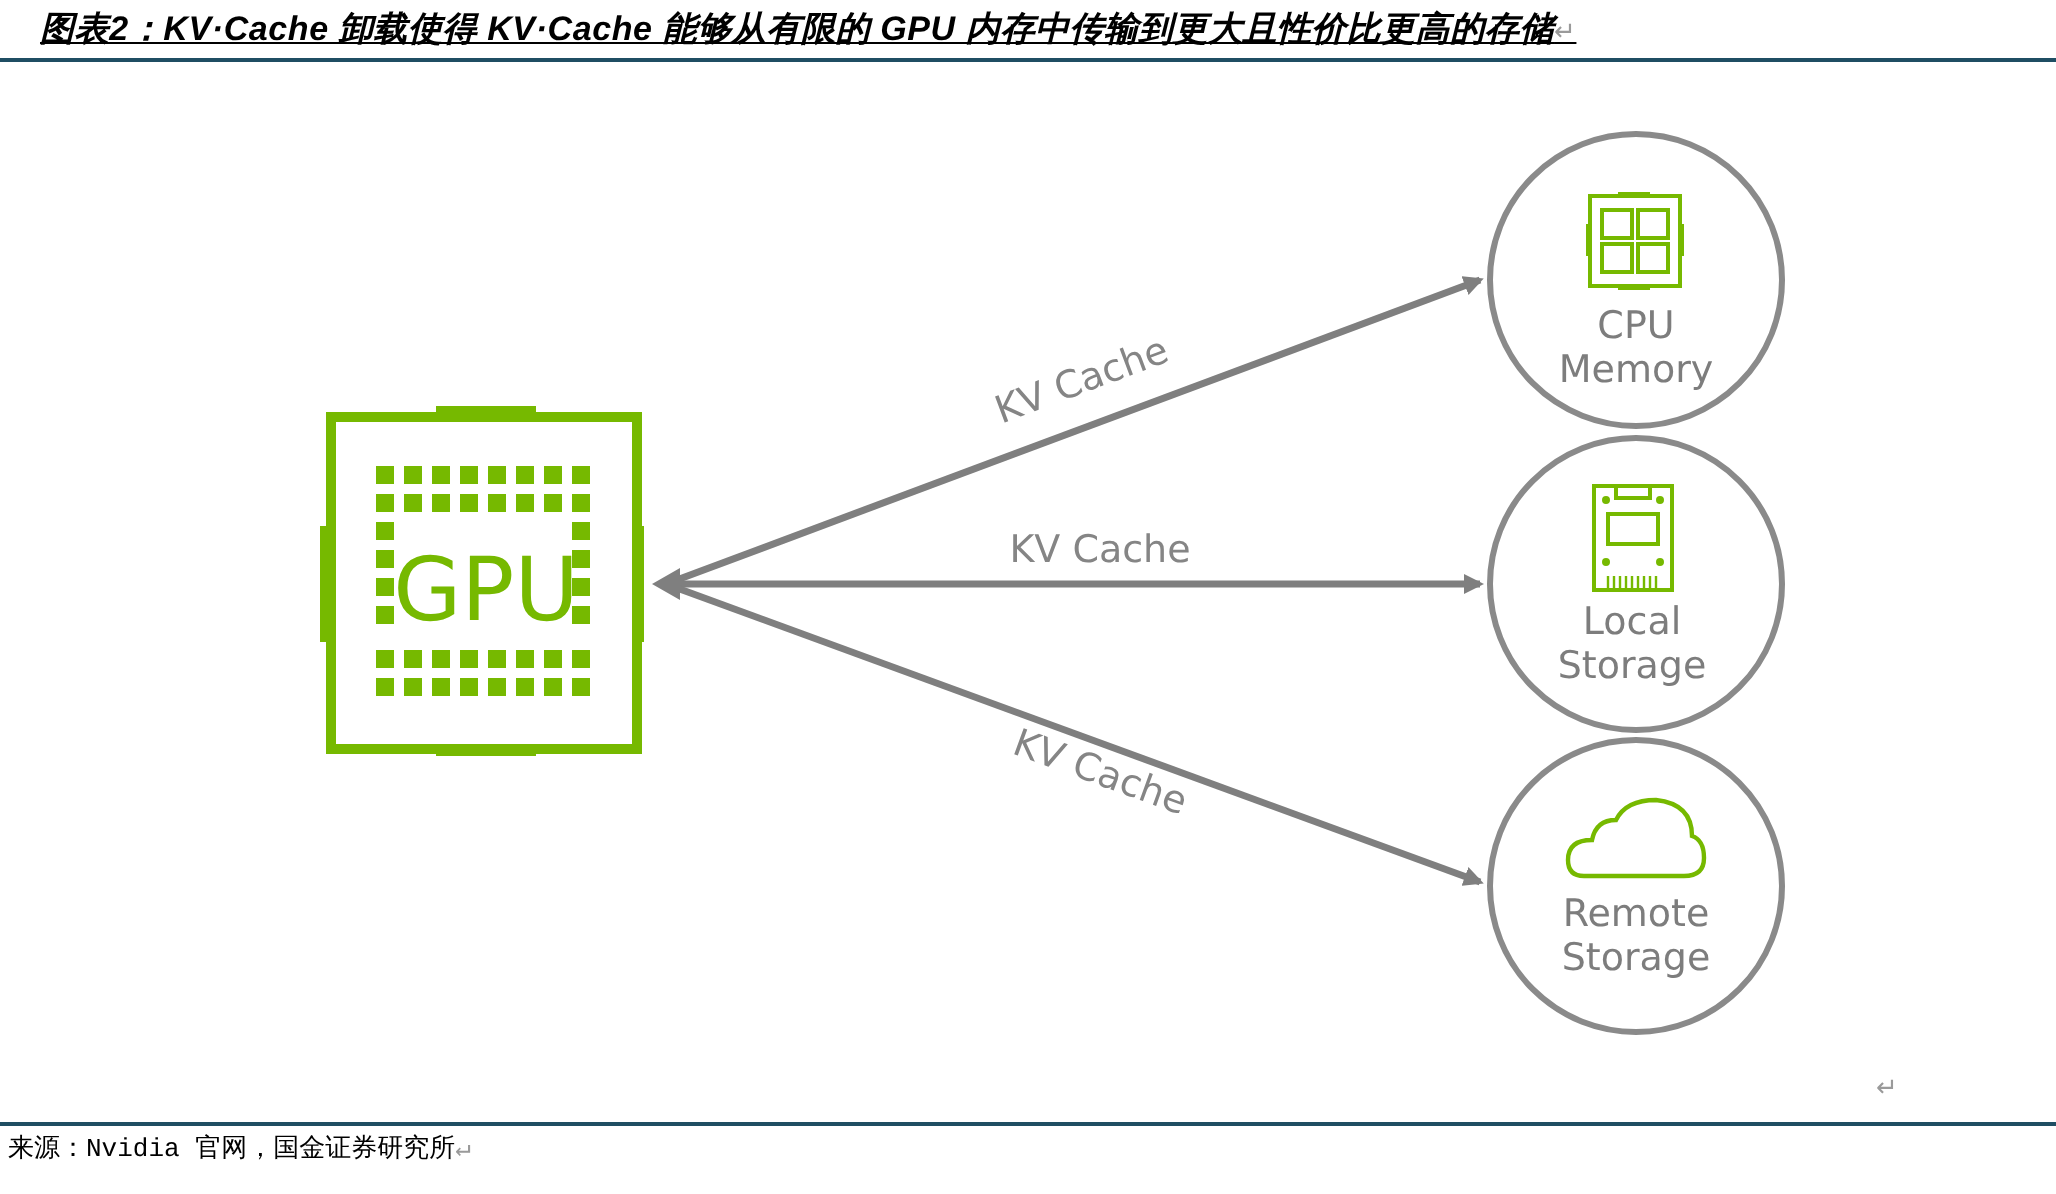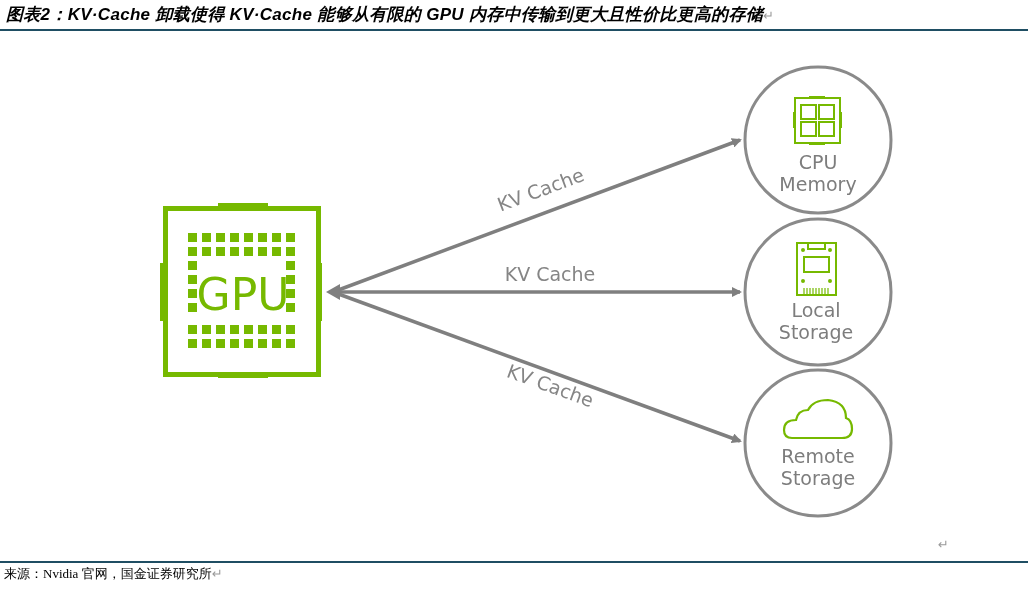--- a/index.html
+++ b/index.html
@@ -1,26 +1,26 @@
 <!DOCTYPE html>
 <html><head>
 <meta charset="utf-8">
 <style>
   html, body { margin: 0; padding: 0; background: #ffffff; }
   body { width: 1028px; height: 597px; position: relative; overflow: hidden;
          font-family: "DejaVu Sans", sans-serif; }
-  .title { position: absolute; left: 6px; top: 3px; font-size: 17px; font-weight: bold;
+  .title { position: absolute; left: 20px; top: 3px; font-size: 17px; font-weight: bold;
            font-style: italic; color: #000; white-space: nowrap; letter-spacing: 0.3px;
-           font-family: "Liberation Sans", sans-serif; }
+           font-family: "Liberation Sans", sans-serif; text-decoration: underline; }
   .para-mark { color: #9a9a9a; font-weight: normal; font-style: normal; font-size: 13px; }
   .rule { position: absolute; left: 0; width: 1028px; height: 2px; background: #1f4e63; }
   .rule.top { top: 29px; }
   .rule.bottom { top: 561px; }
   .source { position: absolute; left: 4px; top: 565px; font-size: 13px; color: #000;
-            font-family: Liberation Serif, serif; white-space: nowrap; }
+            font-family: Liberation Mono, monospace; white-space: nowrap; }
   .lone-mark { position: absolute; left: 938px; top: 537px; font-size: 13px; color: #9a9a9a; }
   svg.diagram { position: absolute; left: 0; top: 0; }
   .lbl { font-family: "DejaVu Sans", sans-serif; font-size: 19px; fill: #858585; }
   .node-lbl { font-family: "DejaVu Sans", sans-serif; font-size: 19px; fill: #7d7d7d; }
 </style>
 </head>
 <body>
 
 <div class="title">
   <span>图表2：KV·Cache 卸载使得 KV·Cache 能够从有限的 GPU 内存中传输到更大且性价比更高的存储</span><span class="para-mark">↵</span>

